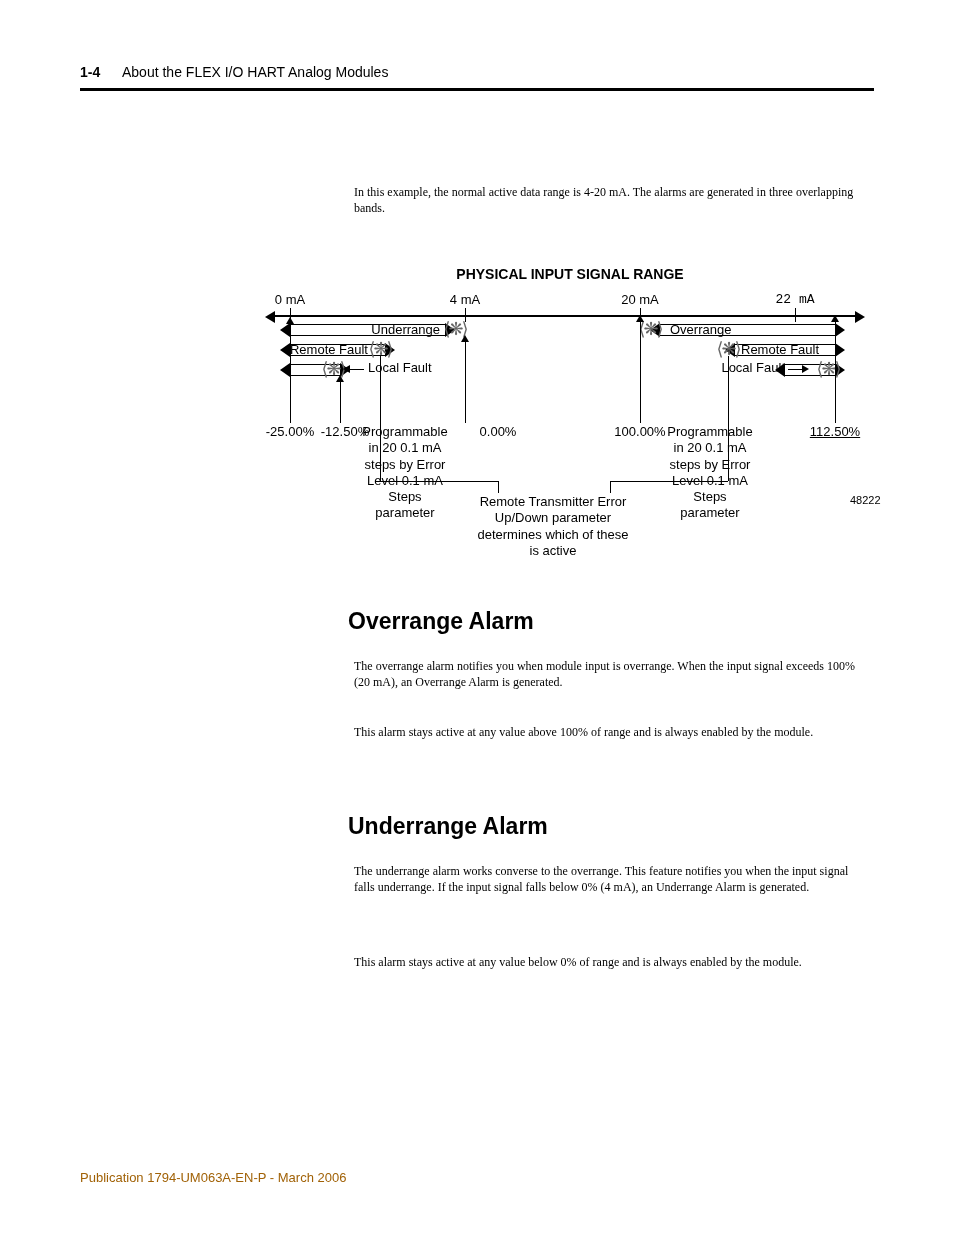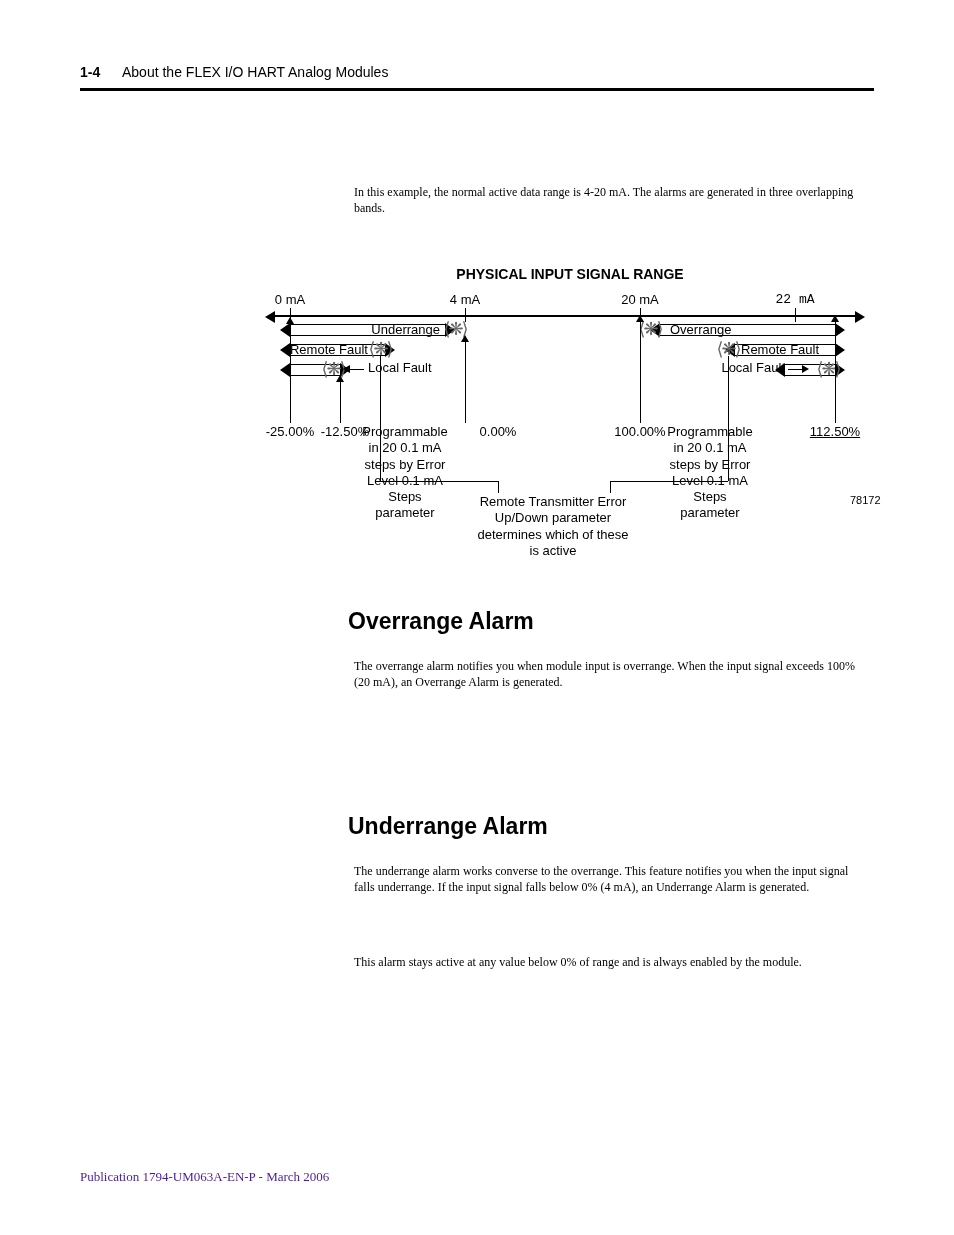--- a/index.html
+++ b/index.html
@@ -55,23 +55,23 @@
     left: 348px;
     right: 96px;
     font-size: 12px;
     line-height: 1.35;
     margin-left: 6px;
   }
   .footer {
     position: absolute;
     left: 80px;
     bottom: 50px;
-    font-family: Liberation Serif, serif;
+    font-family: Liberation Sans, sans-serif;
     font-size: 13px;
-    color: #4c1d95;
+    color: #a16207;
   }
 
   
   .diagram {
     position: absolute;
     left: 260px;
     top: 255px;
     width: 620px;
     height: 310px;
     font-family: Arial, Helvetica, sans-serif;
@@ -286,24 +286,25 @@
 
     <div class="tick" style="left:468px; top:90px; height:125px;"></div>
     <div class="hptr" style="left:350px; top:215px; width:118px;"></div>
     <div class="tick" style="left:350px; top:215px; height:12px;"></div>
 
     <div class="label center" style="left:293px; top:228px; line-height:1.25; text-align:center; white-space:pre-line;">Remote Transmitter Error
 Up/Down parameter
 determines which of these
 is active</div>
 
-    <div class="fignum" style="left:590px; top:228px;">78172</div>
+    <div class="fignum" style="left:590px; top:228px;">48222</div>
   </div>
 
   <div class="h2" style="top:608px;">Overrange Alarm</div>
   <div class="body-text" style="top:658px;">The overrange alarm notifies you when module input is overrange. When the input signal exceeds 100% (20 mA), an Overrange Alarm is generated.</div>
+  <div class="body-text" style="top:724px;">This alarm stays active at any value above 100% of range and is always enabled by the module.</div>
 
   <div class="h2" style="top:813px;">Underrange Alarm</div>
   <div class="body-text" style="top:863px;">The underrange alarm works converse to the overrange. This feature notifies you when the input signal falls underrange. If the input signal falls below 0% (4 mA), an Underrange Alarm is generated.</div>
   <div class="body-text" style="top:954px;">This alarm stays active at any value below 0% of range and is always enabled by the module.</div>
 
   <div class="footer">Publication 1794-UM063A-EN-P - March 2006</div>
 </div>
 
 </body></html>

